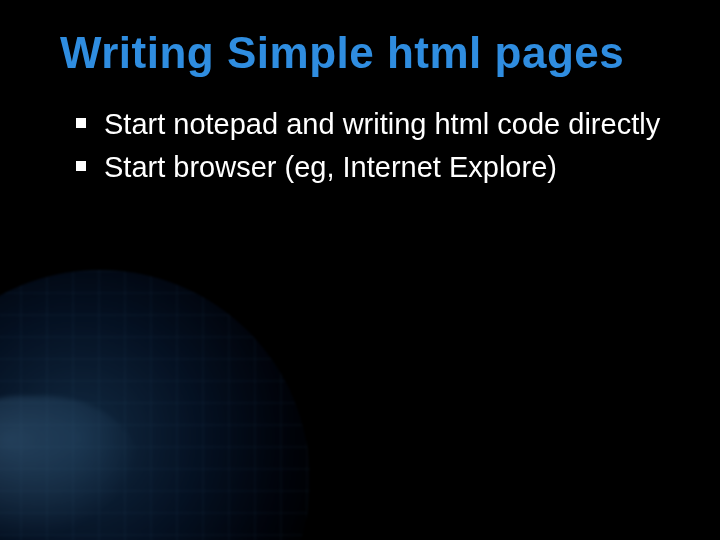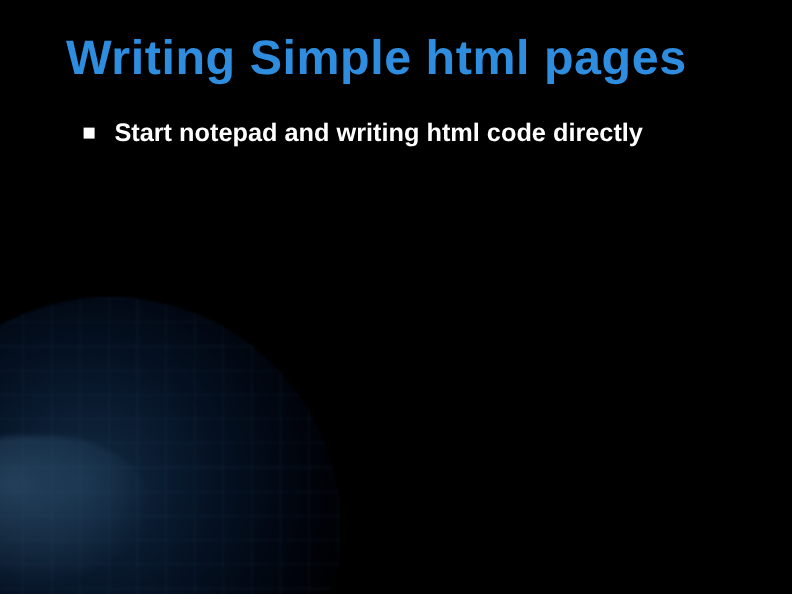--- a/index.html
+++ b/index.html
@@ -69,25 +69,25 @@
     padding: 18px 56px 0 70px;
   }
   ul.bullets {
     list-style: none;
     margin: 0;
     padding: 0;
   }
   ul.bullets > li {
     position: relative;
     padding-left: 34px;
-    font-size: 23px;
+    font-size: 29px;
     line-height: 1.28;
     color: #ffffff;
     margin: 0 0 6px 0;
-    font-weight: 700;
+    font-weight: 400;
   }
   ul.bullets > li::before {
     content: "";
     position: absolute;
     left: 6px;
     top: 0.42em;
     width: 10px;
     height: 10px;
     background: #ffffff;
   }
@@ -96,15 +96,16 @@
 <body>
 
 <div class="slide">
   <div class="bg-globe"></div>
 
   <div class="title">Writing Simple html pages</div>
 
   <div class="body">
     <ul class="bullets">
       <li><span>Start notepad and writing html code directly</span></li>
+      <li><span>Start browser (eg, Internet Explore)</span></li>
     </ul>
   </div>
 </div>
 
 </body></html>

